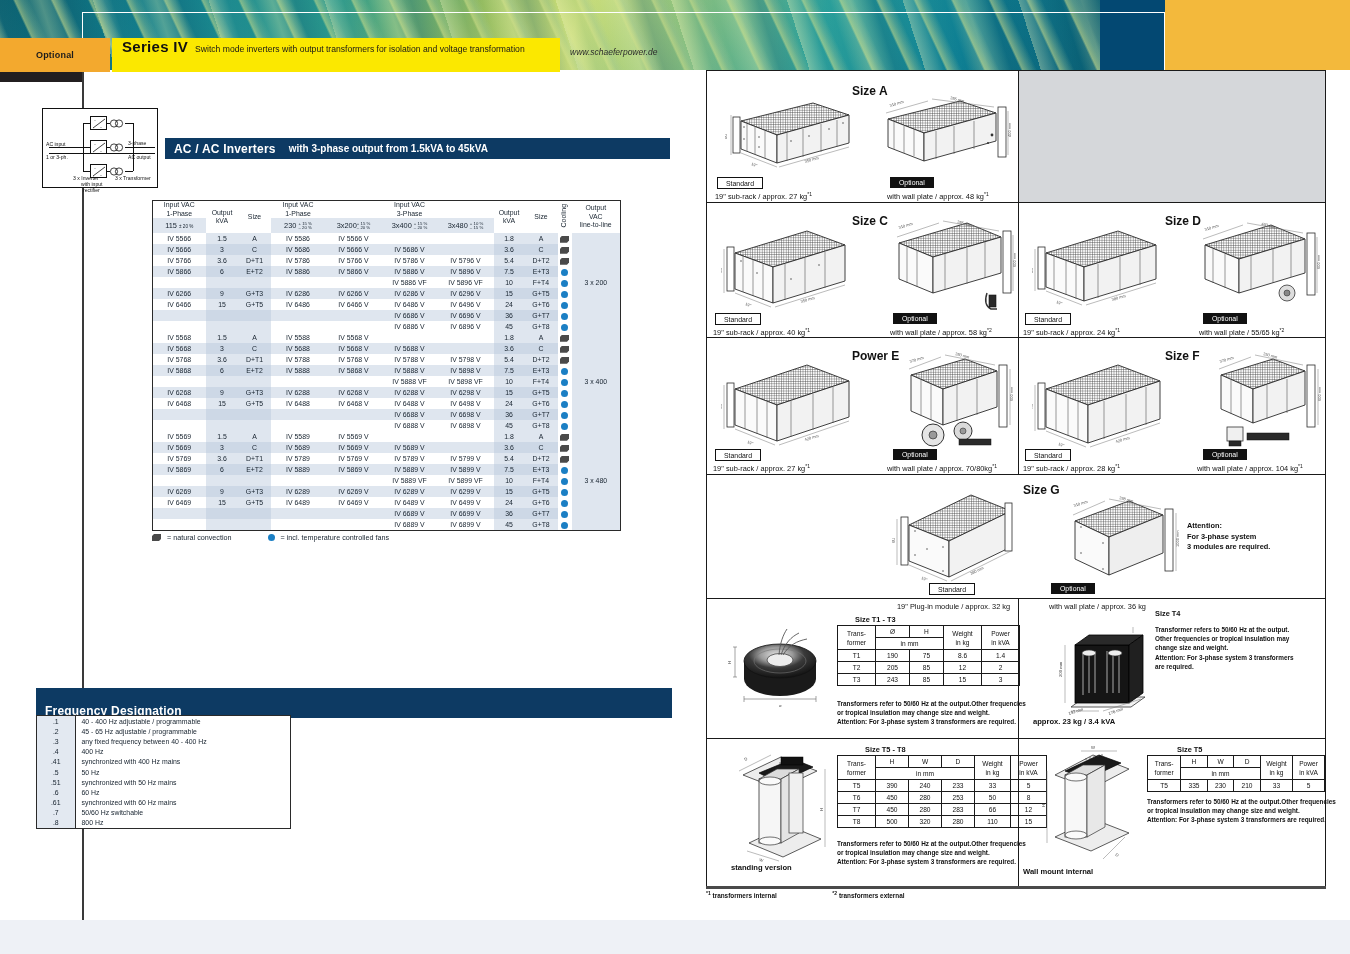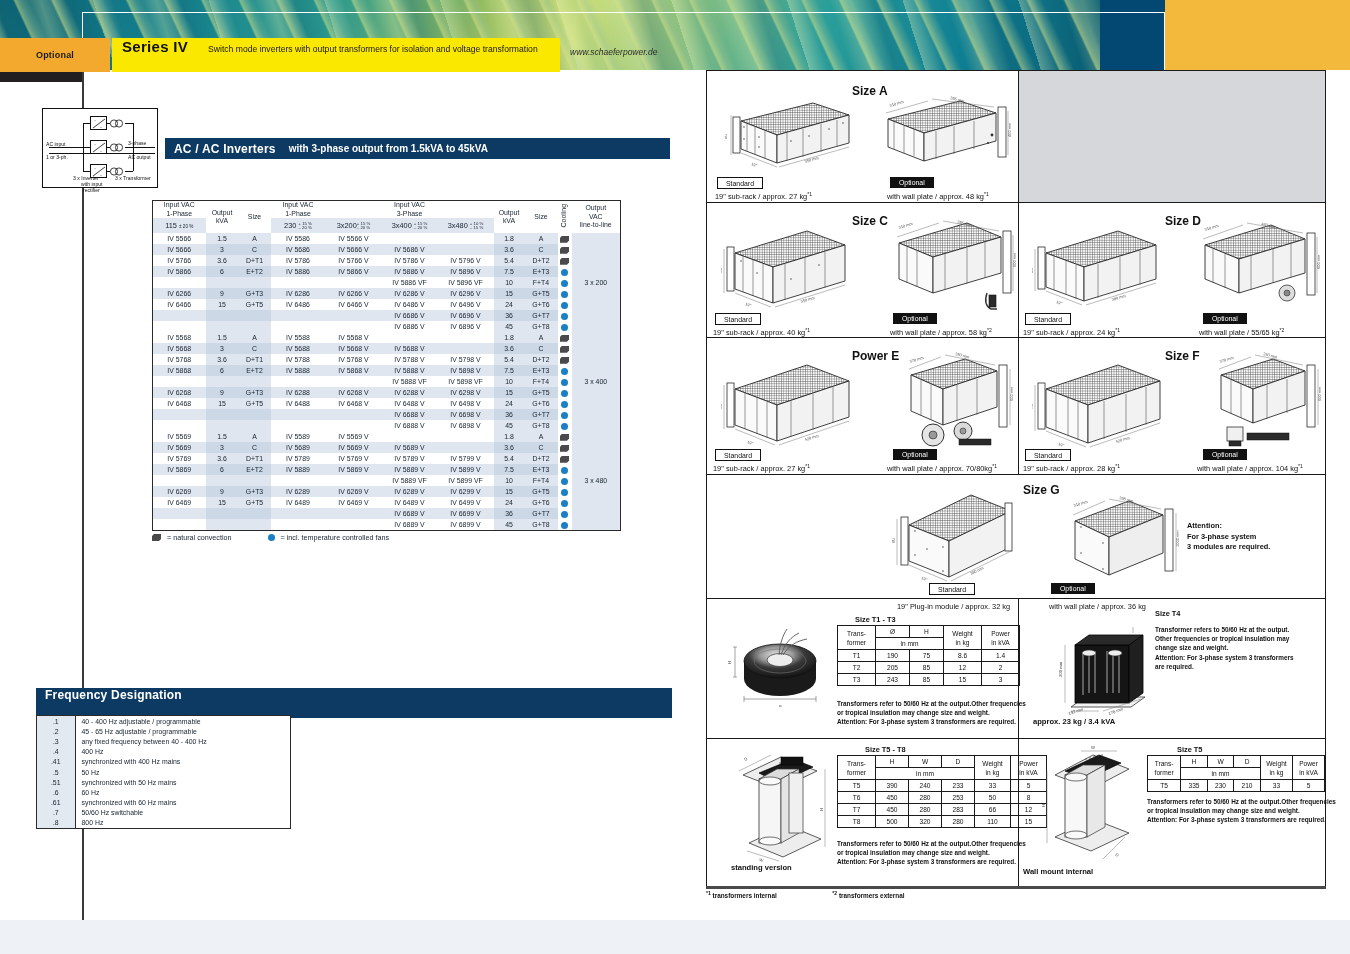--- a/index.html
+++ b/index.html
@@ -39,21 +39,21 @@
   #hdr-strip { position:absolute; left:0; top:38px; width:1350px; height:34px; }
   #hdr-orange {
     position:absolute; left:0; top:0; width:110px; height:34px;
     background:#f3a92e;
     display:flex; align-items:center; justify-content:center;
   }
   #hdr-orange span { font-size:9px; font-weight:bold; color:#1c1c1c; letter-spacing:.2px; }
   #hdr-yellow { position:absolute; left:112px; top:0; width:448px; height:34px; background:#fbe800; }
   #hdr-yellow .series { font-size:15px; font-weight:bold; color:#111; letter-spacing:.3px; font-style:normal; }
   #hdr-yellow .subtitle { font-size:8.6px; color:#181818; }
-  #hdr-yellow-inner { display:flex; align-items:baseline; height:34px; padding-left:10px; gap:20px; }
+  #hdr-yellow-inner { display:flex; align-items:baseline; height:34px; padding-left:10px; gap:7px; }
   #hdr-url {
     position:absolute; left:570px; top:9px; font-size:8.5px; font-style:italic; color:#2b2b2b;
   }
   #hdr-black { position:absolute; left:0px; top:72px; width:82px; height:10px; background:#231f20; }
 
   
   #left-rule { position:absolute; left:82px; top:72px; width:1.5px; height:848px; background:#3a3a3a; }
 
   
   #blockdiagram {
@@ -109,21 +109,21 @@
   
   #legend {
     position:absolute; left:152px; top:533px; font-size:7.2px; color:#16222e;
     display:flex; align-items:center; gap:6px;
   }
   #legend .gap { display:inline-block; width:24px; }
 
   
   #freq-bar {
     position:absolute; left:36px; top:688px; width:636px; height:30px; background:#0d3a63;
-    display:flex; align-items:flex-start; padding-left:9px;
+    display:flex; align-items:flex-end; padding-left:9px;
   }
   #freq-bar span { color:#fff; font-size:12px; font-weight:bold; letter-spacing:.2px; }
   #freq-box {
     position:absolute; left:36px; top:715px; width:255px; height:114px;
     border:1.1px solid #2a2a2a; background:#fff;
   }
   #freq-table { width:100%; border-collapse:collapse; font-size:6.9px; color:#16222e; }
   #freq-table td { padding:0 0 0 0; height:10.2px; vertical-align:middle; }
   #freq-table td.k { width:38px; text-align:center; background:#e3e9f1; border-right:.8px solid #2a2a2a; font-size:6.9px; }
   #freq-table td.v { padding-left:6px; }

